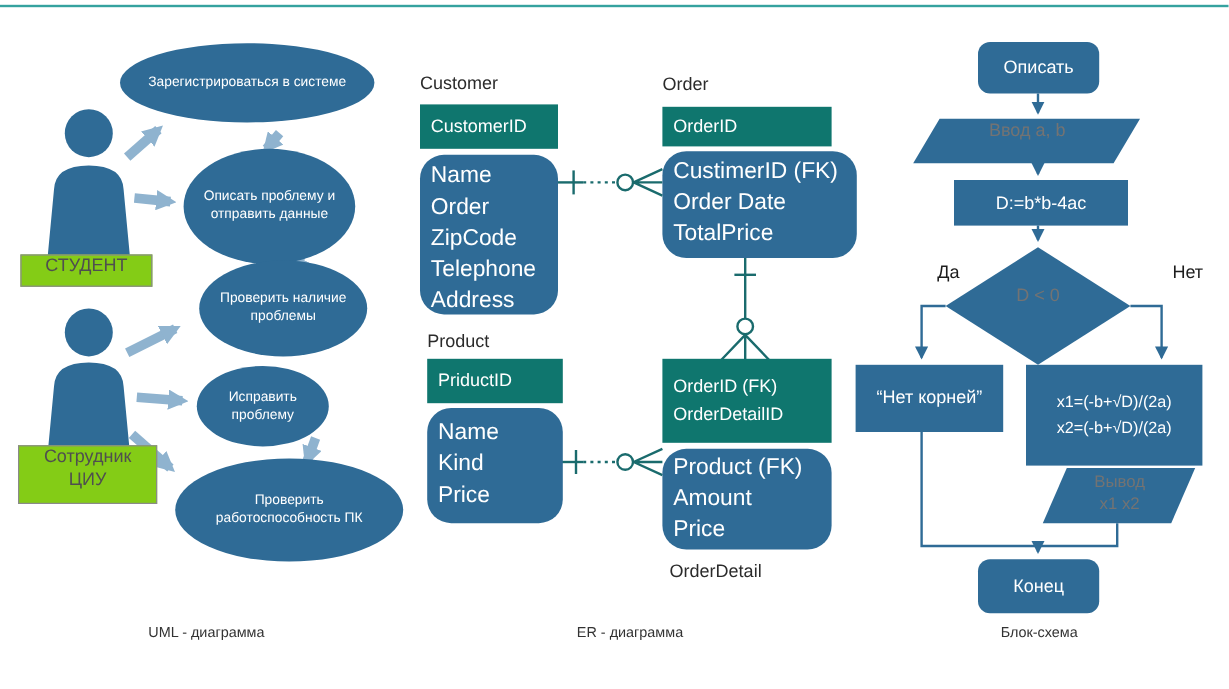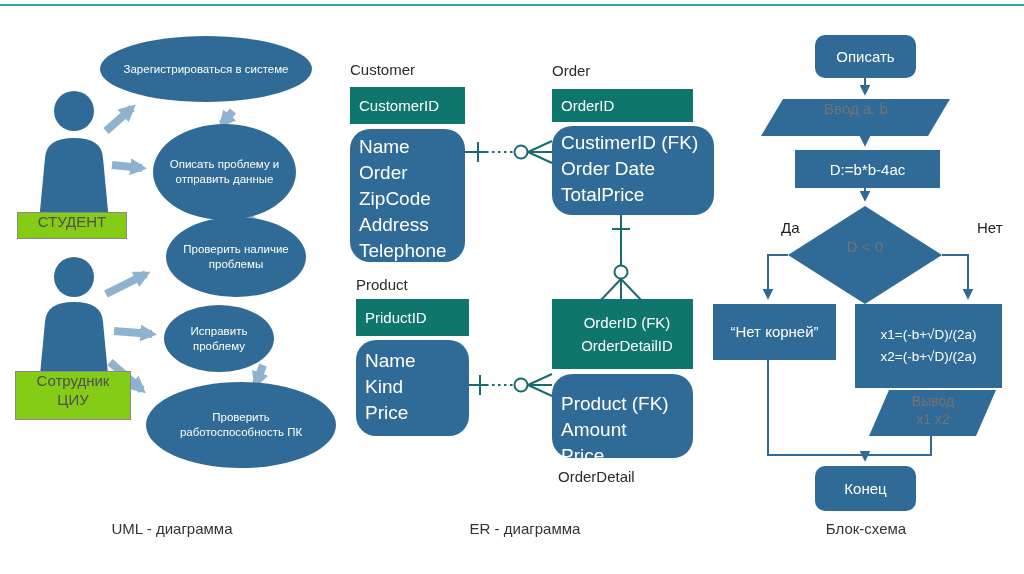--- a/index.html
+++ b/index.html
@@ -14,28 +14,28 @@
   .rounded { border-radius:10px; font-size:15px; }
   .rect { font-size:15px; }
 
   .actor-label { position:absolute; background:#84cc16; border:1px solid #8a8a8a; color:#4f4f4f;
                  display:flex; flex-direction:column; align-items:center; 
                  font-size:15px; line-height:1.25; }
 
   .er-title { position:absolute; color:#2b2b2b; font-size:15px; }
   .er-head  { position:absolute; background:#0f766e; color:#ffffff; font-size:15px;
               display:flex; align-items:center; padding-left:9px; }
-  .er-head.multi { flex-direction:column; align-items:center; justify-content:center; line-height:1.55; }
+  .er-head.multi { flex-direction:column; align-items:flex-start; justify-content:center; line-height:1.55; }
   .er-body  { position:absolute; background:#2f6b96; color:#ffffff; font-size:19px; padding:5px 0 0 9px;border-radius:20px; }
   .er-body > div { line-height:26px; }
 
   .flow-text { position:absolute; color:#737373; font-size:15px; display:flex; flex-direction:column;
                align-items:center; text-align:center; }
   .branch-label { position:absolute; color:#1d1d1d; font-size:15px;margin-left:28px; }
-  .caption { position:absolute; color:#333333; font-size:15px; text-align:center; }
+  .caption { position:absolute; color:#333333; font-size:12px; text-align:center; }
 </style>
 </head>
 <body>
 
 <div class="canvas">
   <div class="top-line"></div>
 
   <svg class="gfx" width="1024" height="574" viewBox="0 0 1024 574">
     <defs>
       <marker id="ah-flow" viewBox="0 0 10 10" refX="8.5" refY="5" markerWidth="11" markerHeight="11" orient="auto" markerUnits="userSpaceOnUse">
@@ -133,22 +133,22 @@
   </div>
 
   <div class="er-title" style="left:350px;top:61px">Customer</div>
   <div class="er-head" style="left:350px;top:87px;width:115px;height:37px">
     <span>CustomerID</span>
   </div>
   <div class="er-body" style="left:350px;top:129px;width:115px;height:133px">
     <div>Name</div>
     <div>Order</div>
     <div>ZipCode</div>
+    <div>Telephone</div>
     <div>Address</div>
-    <div>Telephone</div>
   </div>
 
   <div class="er-title" style="left:552px;top:62px">Order</div>
   <div class="er-head" style="left:552px;top:89px;width:141px;height:33px">
     <span>OrderID</span>
   </div>
   <div class="er-body" style="left:552px;top:126px;width:162px;height:89px;padding-top:4px">
     <div>CustimerID (FK)</div>
     <div>Order Date</div>
     <div>TotalPrice</div>
@@ -161,21 +161,21 @@
   <div class="er-body" style="left:356px;top:340px;width:113px;height:96px;padding-top:8px">
     <div>Name</div>
     <div>Kind</div>
     <div>Price</div>
   </div>
 
   <div class="er-head multi" style="left:552px;top:299px;width:141px;height:70px">
     <span>OrderID  (FK)</span>
     <span>OrderDetailID</span>
   </div>
-  <div class="er-body" style="left:552px;top:374px;width:141px;height:84px;padding-top:17px">
+  <div class="er-body" style="left:552px;top:374px;width:141px;height:84px;padding-top:3px">
     <div>Product  (FK)</div>
     <div>Amount</div>
     <div>Price</div>
   </div>
   <div class="er-title" style="left:558px;top:468px">OrderDetail</div>
 
   <div class="node rounded" style="left:815px;top:35px;width:101px;height:43px">
     <span>Описать</span>
   </div>
   <div class="flow-text" style="left:780px;top:100px;width:152px;height:36px">

